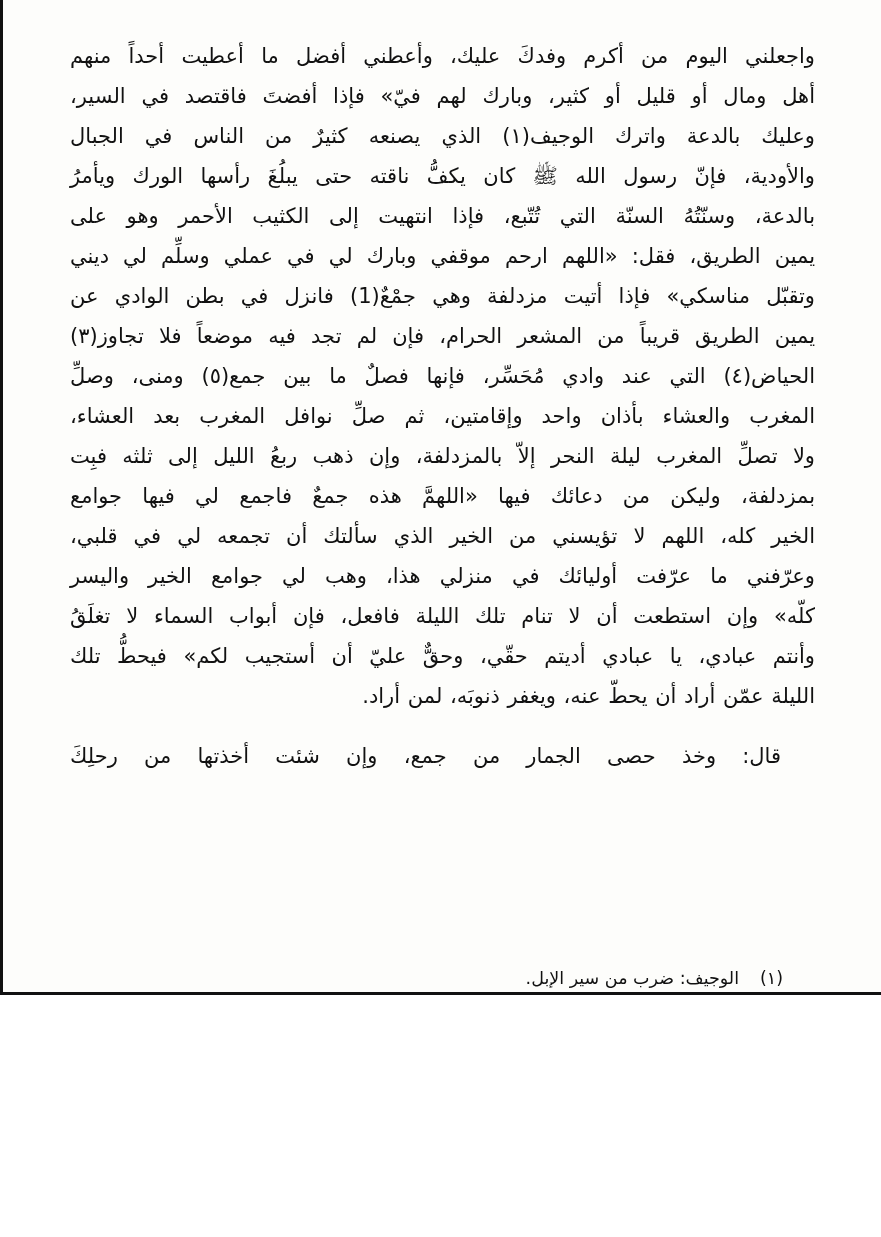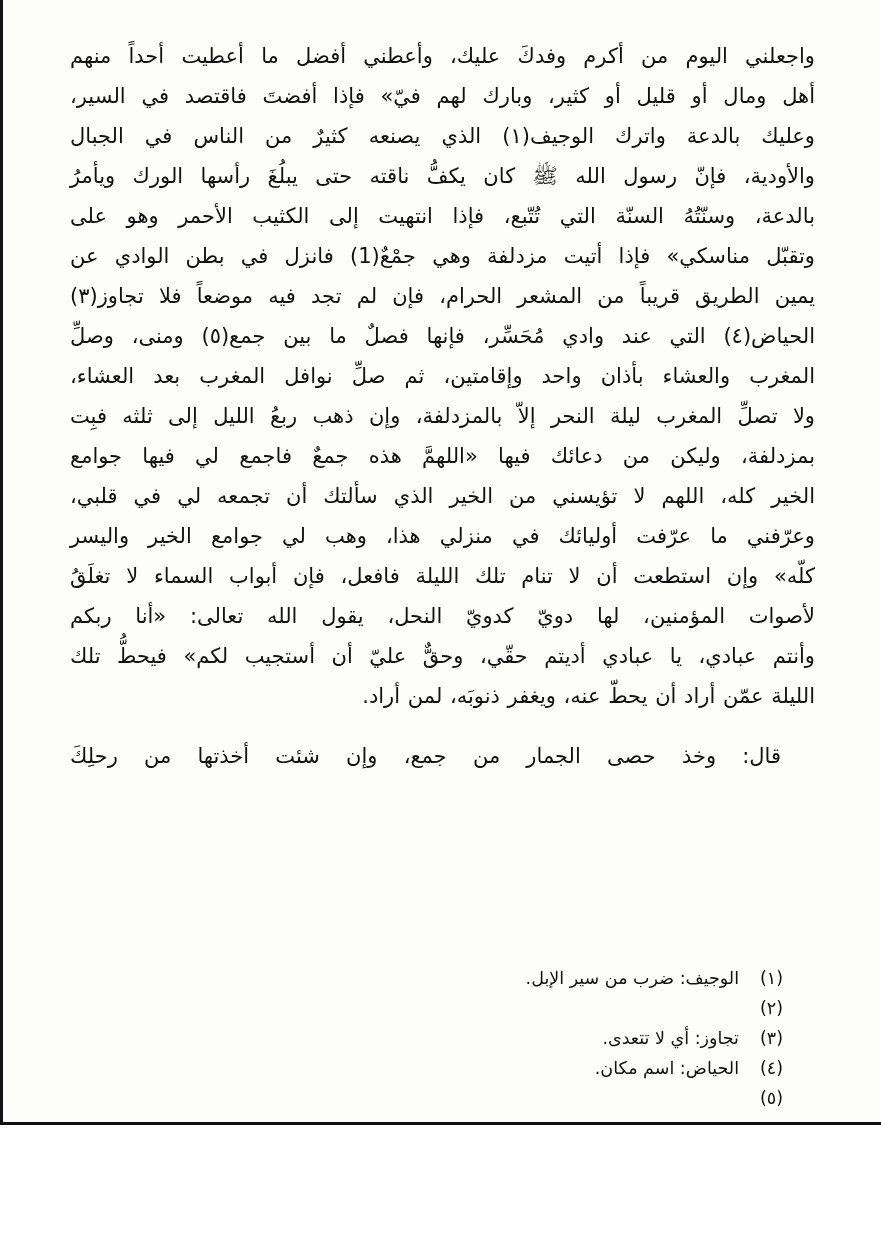--- a/index.html
+++ b/index.html
@@ -3,21 +3,21 @@
 <meta charset="utf-8">
 <style>
   html, body {
     margin: 0;
     padding: 0;
     background: #ffffff;
   }
   .page {
     position: relative;
     width: 881px;
-    height: 1125px;
+    height: 995px;
     background: #fdfdfb;
     overflow: hidden;
     direction: rtl;
     font-family: "DejaVu Sans", sans-serif;
     color: #111111;
   }
   
   .edge-left {
     position: absolute;
     left: 0; top: 0;
@@ -93,30 +93,30 @@
   <div class="edge-bottom"></div>
 
   <main class="text-block">
 
     <p class="para">
       <span class="line">واجعلني اليوم من أكرم وفدكَ عليك، وأعطني أفضل ما أعطيت أحداً منهم</span>
       <span class="line">أهل ومال أو قليل أو كثير، وبارك لهم فيّ» فإذا أفضتَ فاقتصد في السير،</span>
       <span class="line">وعليك بالدعة واترك الوجيف(١) الذي يصنعه كثيرٌ من الناس في الجبال</span>
       <span class="line">والأودية، فإنّ رسول الله ﷺ كان يكفُّ ناقته حتى يبلُغَ رأسها الورك ويأمرُ</span>
       <span class="line">بالدعة، وسنّتُهُ السنّة التي تُتّبع، فإذا انتهيت إلى الكثيب الأحمر وهو على</span>
+      <span class="line">يمين الطريق، فقل: «اللهم ارحم موقفي وبارك لي في عملي وسلِّم لي ديني</span>
       <span class="line">وتقبّل مناسكي» فإذا أتيت مزدلفة وهي جمْعٌ(1) فانزل في بطن الوادي عن</span>
       <span class="line">يمين الطريق قريباً من المشعر الحرام، فإن لم تجد فيه موضعاً فلا تجاوز(٣)</span>
       <span class="line">الحياض(٤) التي عند وادي مُحَسِّر، فإنها فصلٌ ما بين جمع(٥) ومنى، وصلِّ</span>
       <span class="line">المغرب والعشاء بأذان واحد وإقامتين، ثم صلِّ نوافل المغرب بعد العشاء،</span>
       <span class="line">ولا تصلِّ المغرب ليلة النحر إلاّ بالمزدلفة، وإن ذهب ربعُ الليل إلى ثلثه فبِت</span>
       <span class="line">بمزدلفة، وليكن من دعائك فيها «اللهمَّ هذه جمعٌ فاجمع لي فيها جوامع</span>
       <span class="line">الخير كله، اللهم لا تؤيسني من الخير الذي سألتك أن تجمعه لي في قلبي،</span>
       <span class="line">وعرّفني ما عرّفت أوليائك في منزلي هذا، وهب لي جوامع الخير واليسر</span>
       <span class="line">كلّه» وإن استطعت أن لا تنام تلك الليلة فافعل، فإن أبواب السماء لا تغلَقُ</span>
-      <span class="line">لأصوات المؤمنين، لها دويّ كدويّ النحل، يقول الله تعالى: «أنا ربكم</span>
       <span class="line">وأنتم عبادي، يا عبادي أديتم حقّي، وحقٌّ عليّ أن أستجيب لكم» فيحطُّ تلك</span>
       <span class="line last">الليلة عمّن أراد أن يحطّ عنه، ويغفر ذنوبَه، لمن أراد.</span>
     </p>
 
     <p class="para">
       <span class="line indent">قال: وخذ حصى الجمار من جمع، وإن شئت أخذتها من رحلِكَ</span>
     </p>
 
   </main>
 

